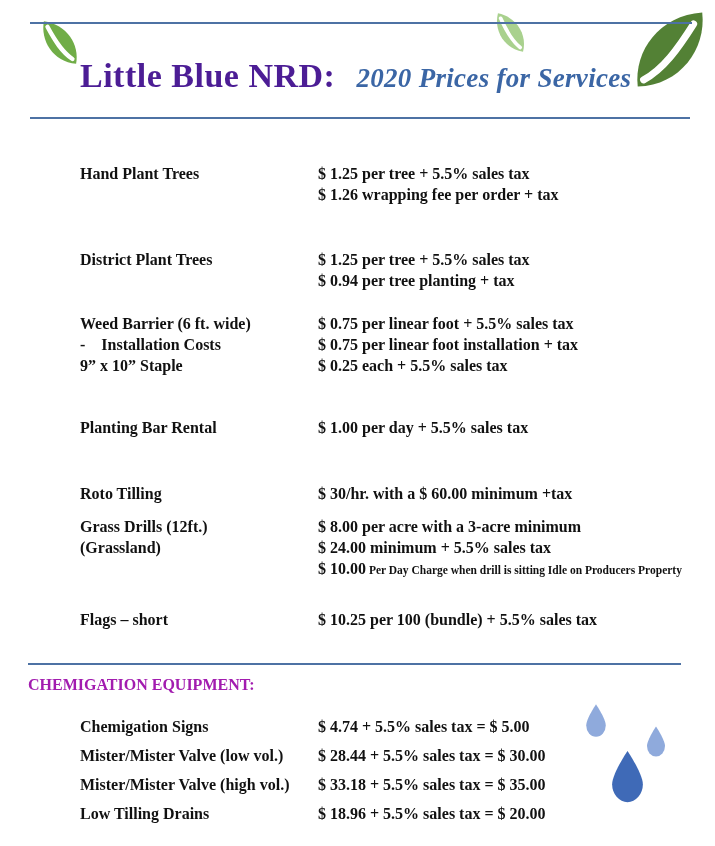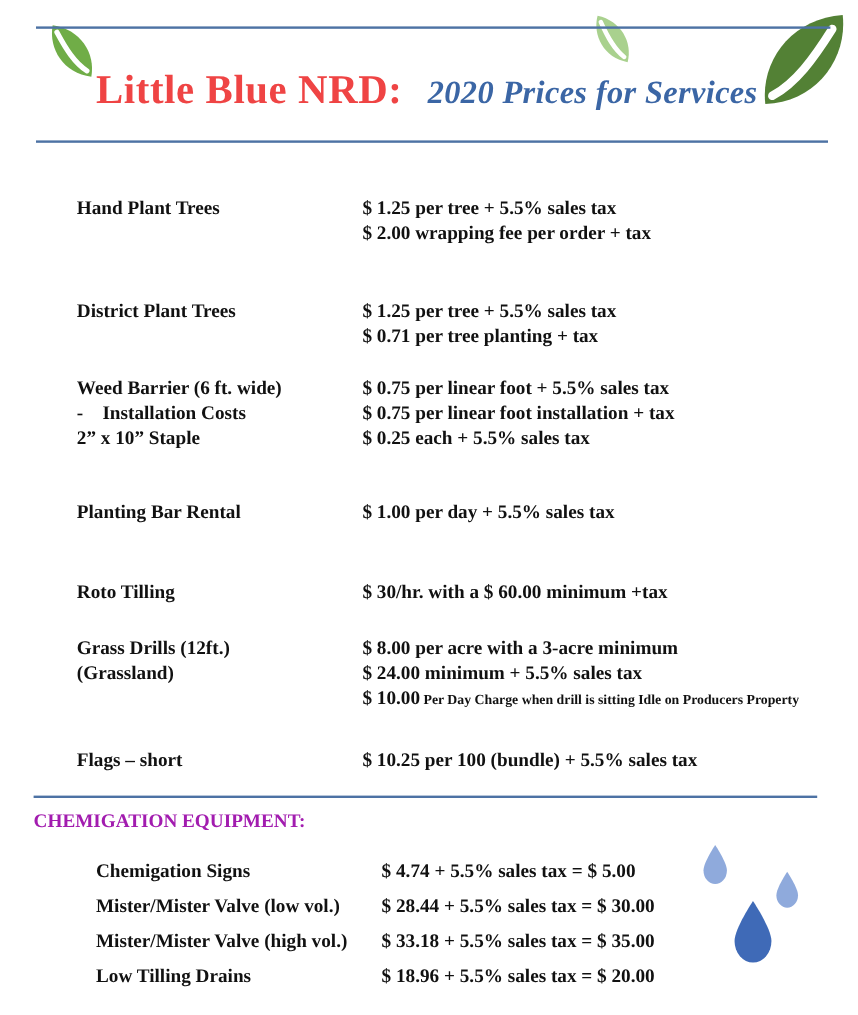--- a/index.html
+++ b/index.html
@@ -21,34 +21,34 @@
   .leaf-left{left:31px;top:21px;width:58px;height:43px;transform:scaleX(-1) rotate(-8deg);}
   .leaf-center{left:485px;top:14px;width:51px;height:37px;transform:scaleX(-1) rotate(-12deg);}
   .leaf-right{left:627px;top:10px;width:86px;height:79px;transform:rotate(-4deg);}
   .drop{position:absolute;}
   .drop-a{left:583px;top:701px;width:26px;height:39px;}
   .drop-b{left:644px;top:721px;width:24px;height:41px;}
   .drop-c{left:607px;top:747px;width:41px;height:59px;}
 
   
   .title-row{position:absolute;top:57px;left:80px;display:flex;align-items:baseline;white-space:nowrap;}
-  .doc-title{font-size:34px;font-weight:bold;color:#ef4444;letter-spacing:0.5px;}
+  .doc-title{font-size:34px;font-weight:bold;color:#4c1d95;letter-spacing:0.5px;}
   .doc-subtitle{font-size:27px;font-weight:bold;font-style:italic;color:#3b66a5;margin-left:21px;letter-spacing:0.3px;}
 
   
-  .services{position:absolute;top:163px;left:0;right:16px;padding-left:64px;}
+  .services{position:absolute;top:163px;left:0;right:16px;padding-left:80px;}
   .row{display:flex;line-height:21px;font-size:16px;font-weight:bold;}
   .label{flex:none;width:238px;white-space:pre;}
   .price{flex:1;white-space:nowrap;}
   .price .small{font-size:11.5px;}
   .section:nth-child(1){margin-bottom:23px;}
   .section:nth-child(2){margin-bottom:22px;margin-top:44px;}
   .section:nth-child(3){margin-bottom:41px;}
   .section:nth-child(4){margin-bottom:45px;}
-  .section:nth-child(5){margin-bottom:26px;}
+  .section:nth-child(5){margin-bottom:12px;}
   .section:nth-child(6){margin-bottom:28px;}
 
   
   .chem-heading{position:absolute;top:676px;left:28px;margin:0;font-size:16px;font-weight:bold;color:#a21caf;}
   .chem-list{position:absolute;top:716px;left:0;right:0;padding-left:80px;}
   .chem-list .row{margin-bottom:8px;align-items:center;}
 </style>
 </head>
 <body>
 
@@ -76,44 +76,44 @@
   </div>
 
   <main class="services">
       <div class="section">
         <div class="row">
           <span class="label">Hand Plant Trees</span>
           <span class="price">$ 1.25 per tree + 5.5% sales tax</span>
         </div>
         <div class="row">
           <span class="label"></span>
-          <span class="price">$ 2.00 wrapping fee per order + tax</span>
+          <span class="price">$ 1.26 wrapping fee per order + tax</span>
         </div>
       </div>
       <div class="section">
         <div class="row">
           <span class="label">District Plant Trees</span>
           <span class="price">$ 1.25 per tree + 5.5% sales tax</span>
         </div>
         <div class="row">
           <span class="label"></span>
-          <span class="price">$ 0.71 per tree planting + tax</span>
+          <span class="price">$ 0.94 per tree planting + tax</span>
         </div>
       </div>
       <div class="section">
         <div class="row">
           <span class="label">Weed Barrier (6 ft. wide)</span>
           <span class="price">$ 0.75 per linear foot + 5.5% sales tax</span>
         </div>
         <div class="row">
           <span class="label">-    Installation Costs</span>
           <span class="price">$ 0.75 per linear foot installation + tax</span>
         </div>
         <div class="row">
-          <span class="label">2” x 10” Staple</span>
+          <span class="label">9” x 10” Staple</span>
           <span class="price">$ 0.25 each + 5.5% sales tax</span>
         </div>
       </div>
       <div class="section">
         <div class="row">
           <span class="label">Planting Bar Rental</span>
           <span class="price">$ 1.00 per day + 5.5% sales tax</span>
         </div>
       </div>
       <div class="section">

